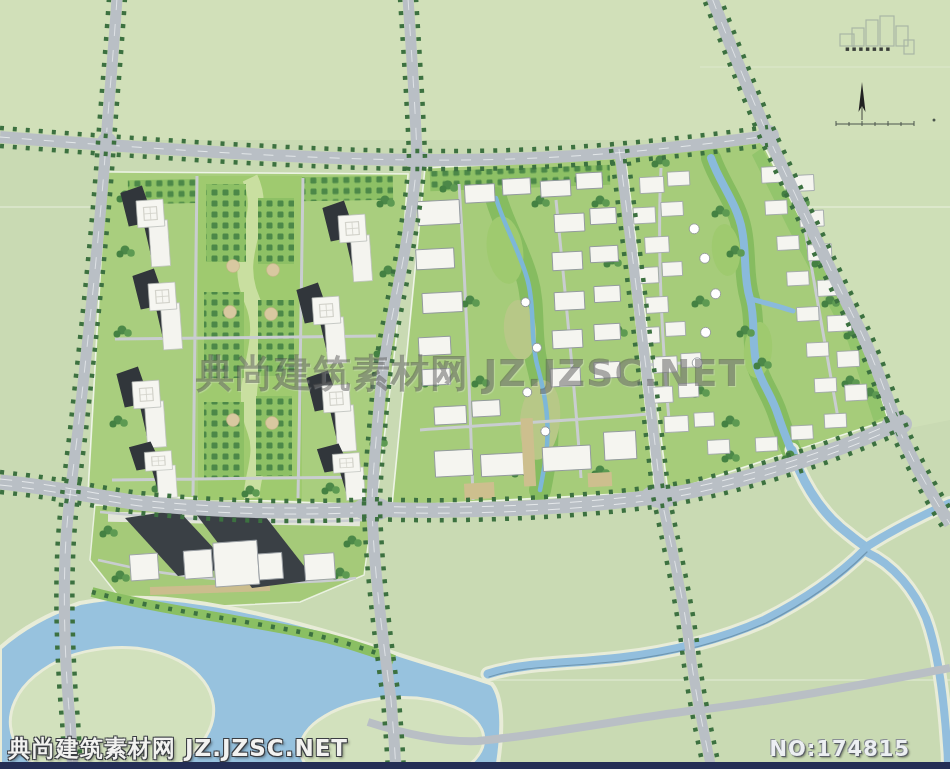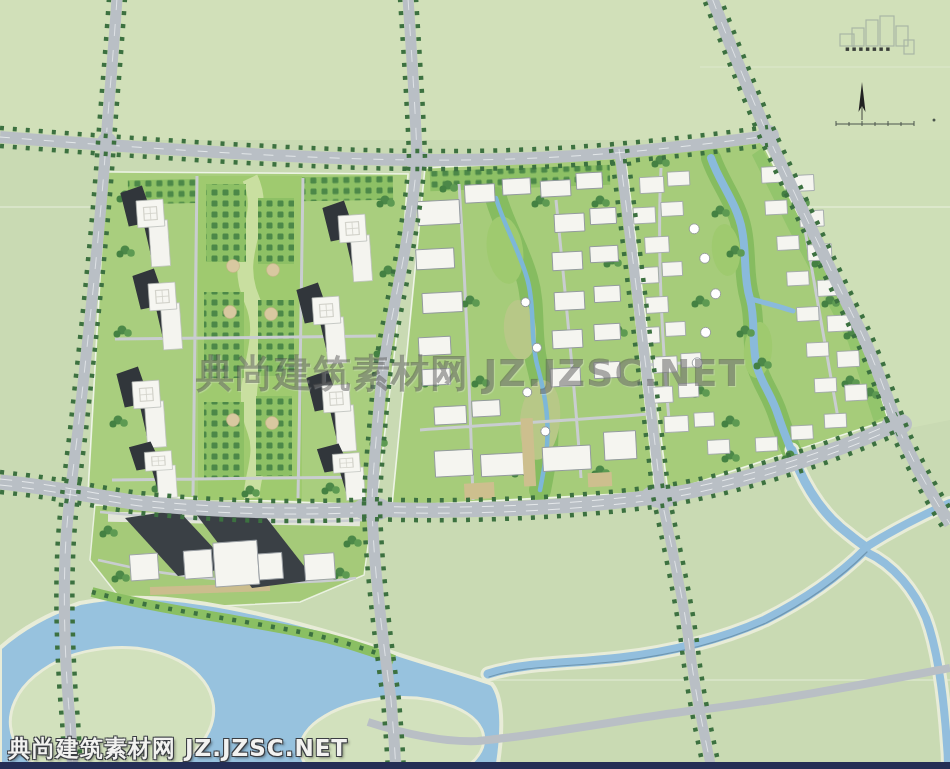--- a/index.html
+++ b/index.html
@@ -350,15 +350,16 @@
   <g stroke="#4a554c" stroke-width="1">
     <line x1="836" y1="124" x2="914" y2="124"></line>
     <path d="M836,121 v5 M849,122 v4 M862,121 v5 M875,122 v4 M888,121 v5 M901,122 v4 M914,121 v5" fill="none"></path>
     <circle cx="934" cy="120" r="1.5" fill="#4a554c" stroke="none"></circle>
   </g>
 </g>
 </svg>
 
 <div class="wm-center">典尚建筑素材网 JZ.JZSC.NET</div>
 <div class="footer-left">典尚建筑素材网 JZ.JZSC.NET</div>
+<div class="footer-right">NO:174815</div>
 <div class="navy-bar"></div>
 
 </div>
 
 </body></html>

